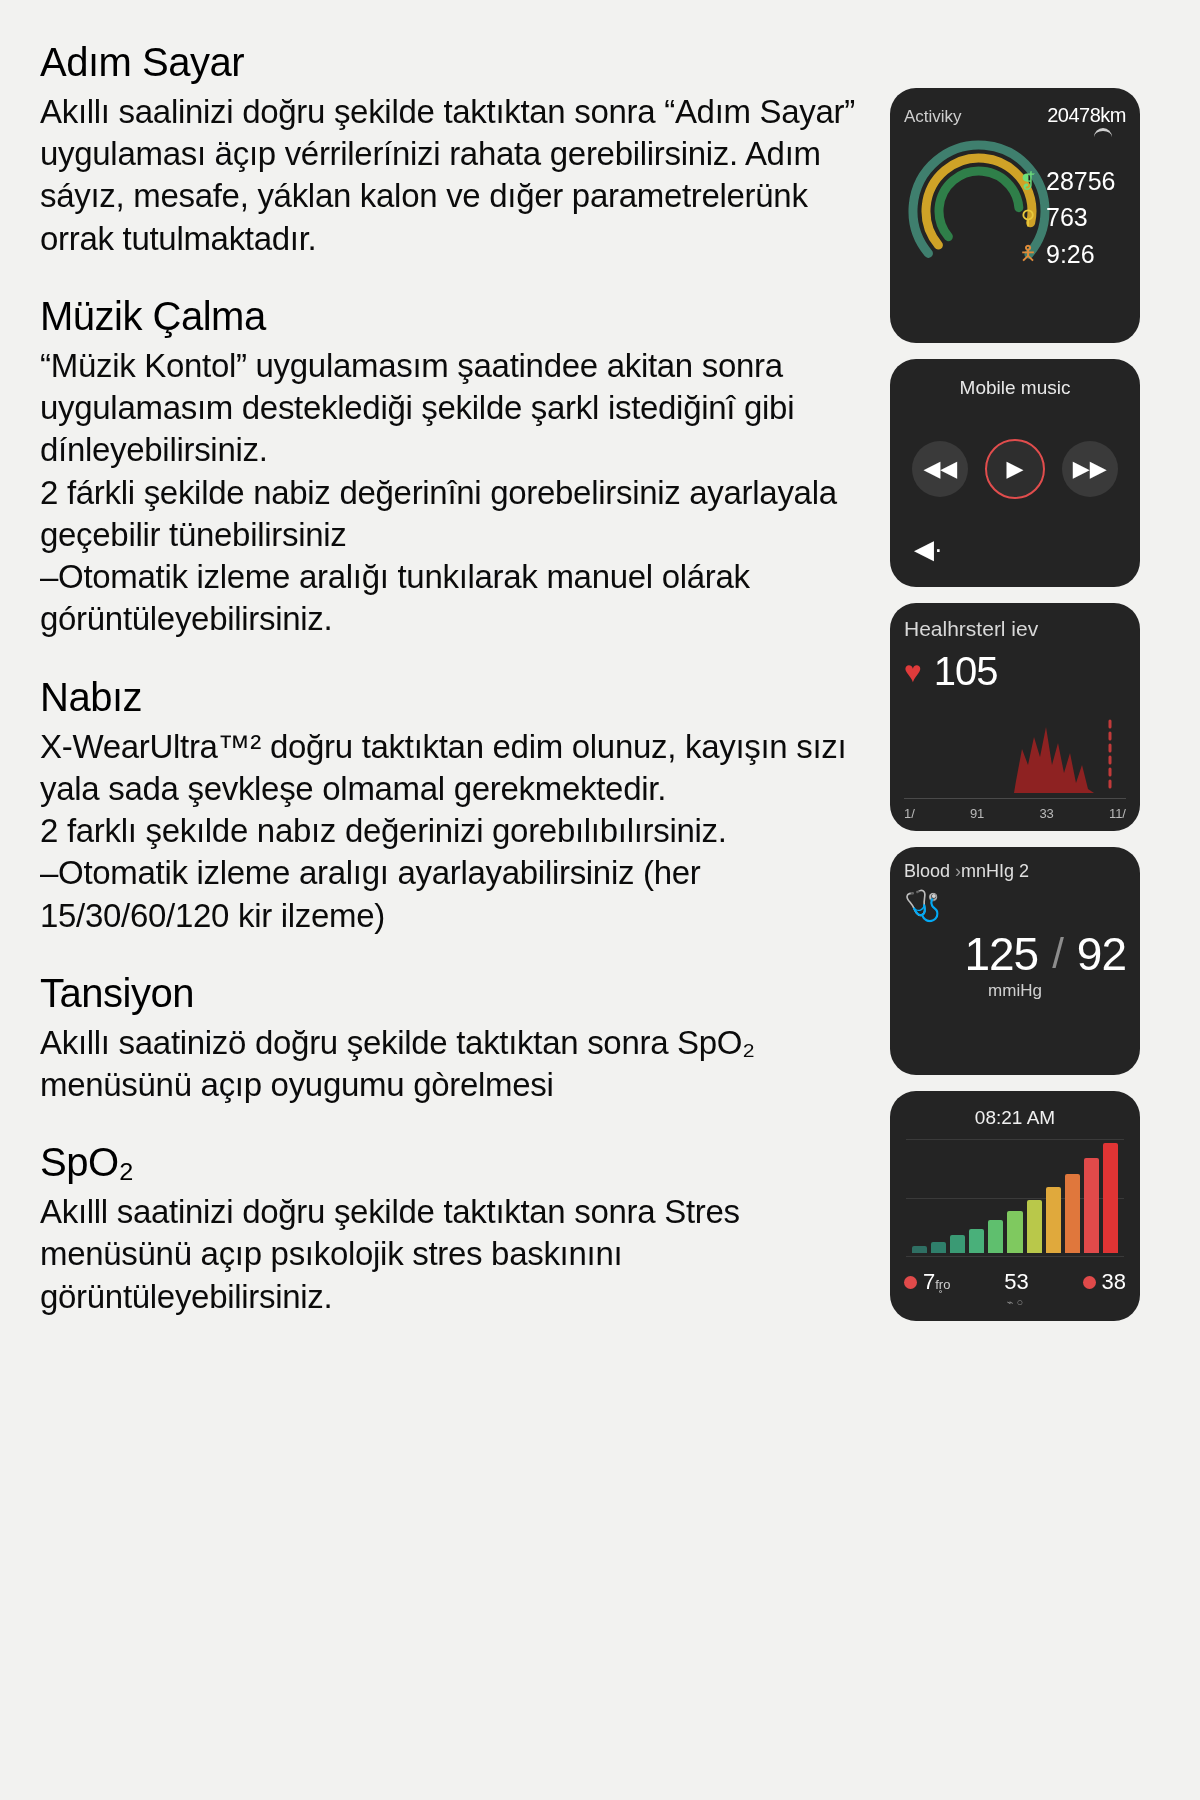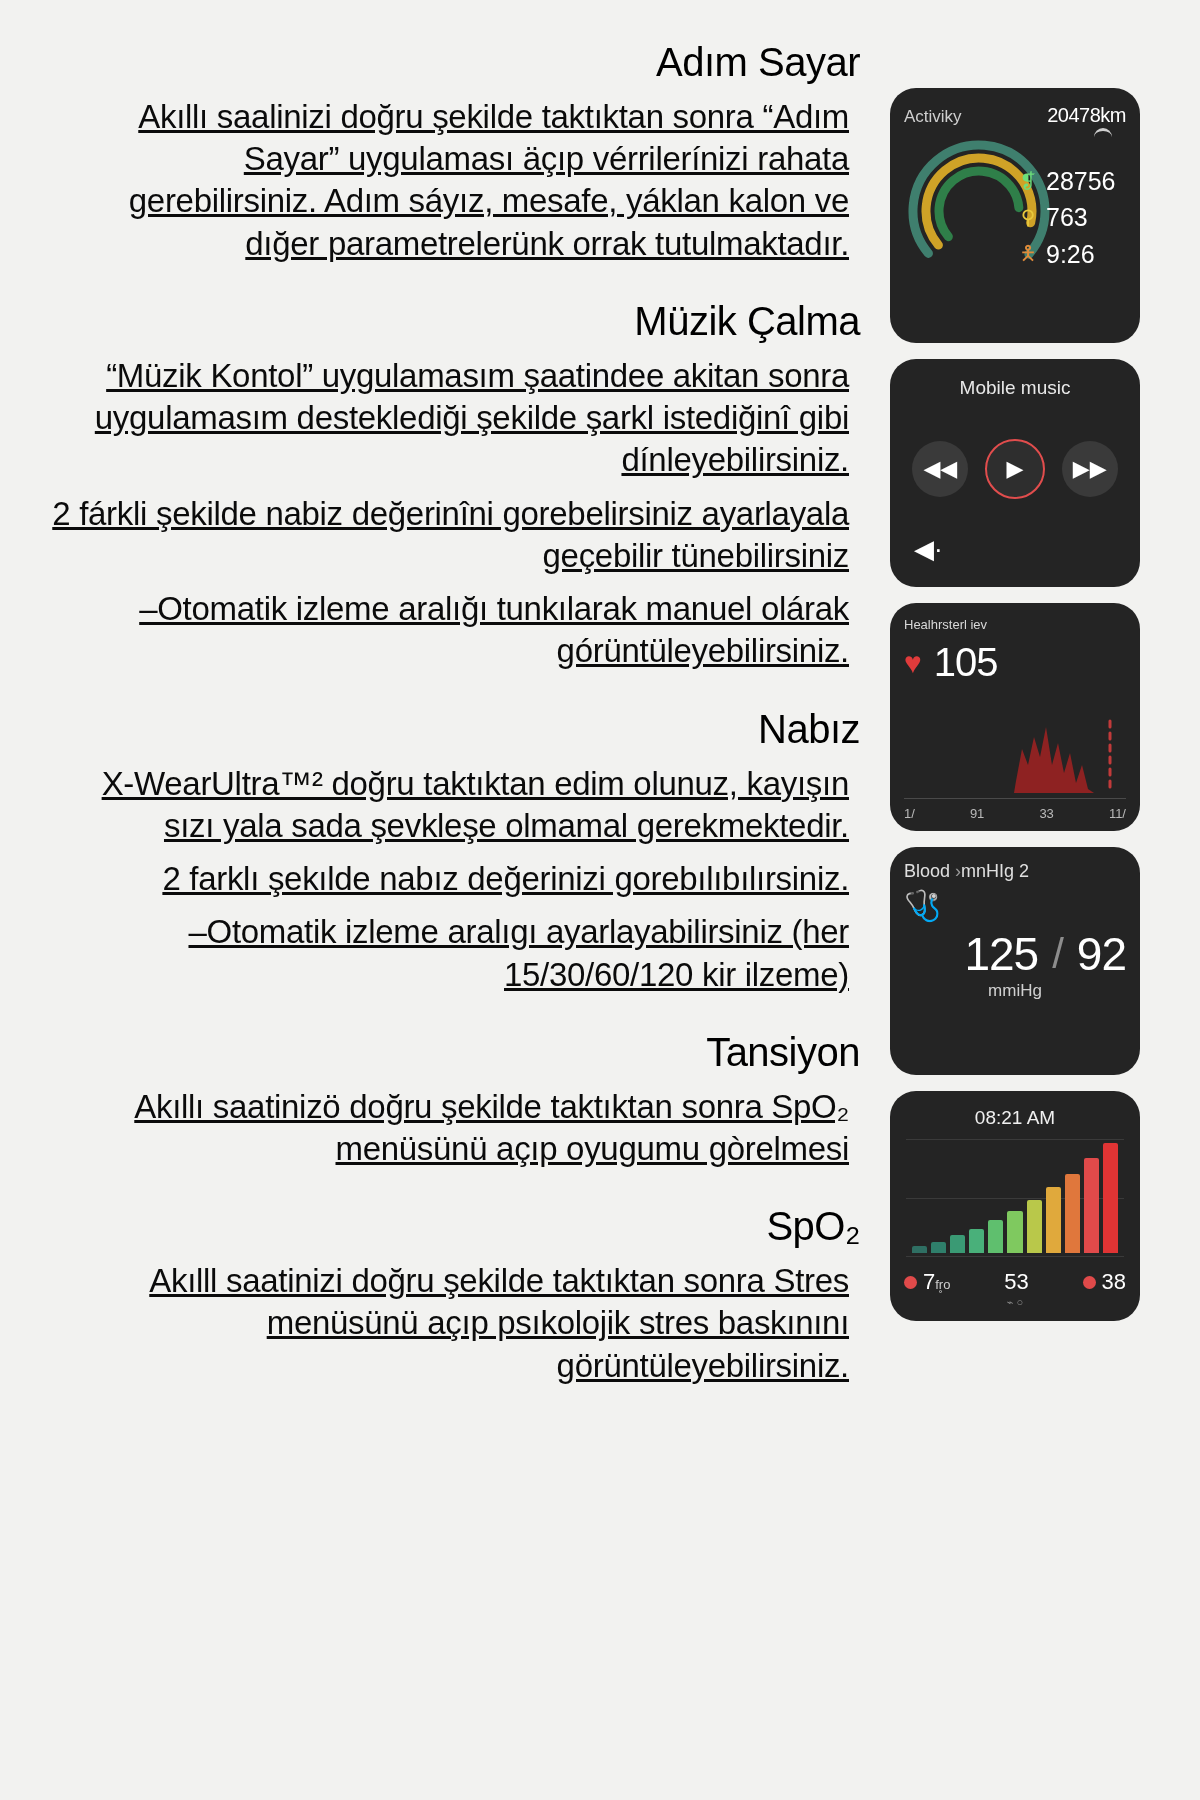--- a/index.html
+++ b/index.html
@@ -20,21 +20,20 @@
     width: 1200px;
     height: 1800px;
     display: flex;
     box-sizing: border-box;
     padding: 40px 30px 20px 40px;
   }
   .text-col {
     width: 850px;
     padding-right: 30px;
     box-sizing: border-box;
-    text-align: right;
   }
   .cards-col {
     width: 260px;
     display: flex;
     flex-direction: column;
     align-items: flex-start;
     padding-top: 48px;
     gap: 16px;
   }
 
@@ -44,24 +43,23 @@
     margin: 0 0 6px 0;
     letter-spacing: -0.5px;
     color: #000;
   }
   .section {
     margin-bottom: 34px;
   }
   .section p {
     font-size: 33px;
     line-height: 1.28;
-    margin: 11px;
+    margin: 0;
     color: #0b0b0b;
     letter-spacing: -0.3px;
-    text-decoration: underline;
   }
   .section p + p {
     margin-top: 0;
   }
 
   
   .card {
     width: 250px;
     border-radius: 26px;
     background: #242424;
@@ -119,21 +117,21 @@
     border: 2px solid #e14d4d;
     color: #ffffff;
   }
   .vol {
     position: absolute; left: 24px; bottom: 22px;
     font-size: 26px; color: #fff;
   }
 
   
   .card-hr { height: 228px; padding: 14px 14px 10px 14px; }
-  .hr-label { font-size: 13px; color: #d8d8d8; }
+  .hr-label { font-size: 21px; color: #d8d8d8; }
   .hr-value { display: flex; align-items: center; gap: 12px; margin-top: 8px; }
   .hr-heart { color: #e03b3b; font-size: 30px; }
   .hr-num { font-size: 40px; letter-spacing: -1px; }
   .hr-chart { position: absolute; left: 14px; right: 14px; bottom: 38px; height: 90px; }
   .hr-axis {
     position: absolute; left: 14px; right: 14px; bottom: 10px;
     display: flex; justify-content: space-between;
     font-size: 13px; color: #b9b9b9;
   }
   .hr-sep { position:absolute; left: 14px; right: 14px; bottom: 32px; height:1px; background:#4a4a4a;}

